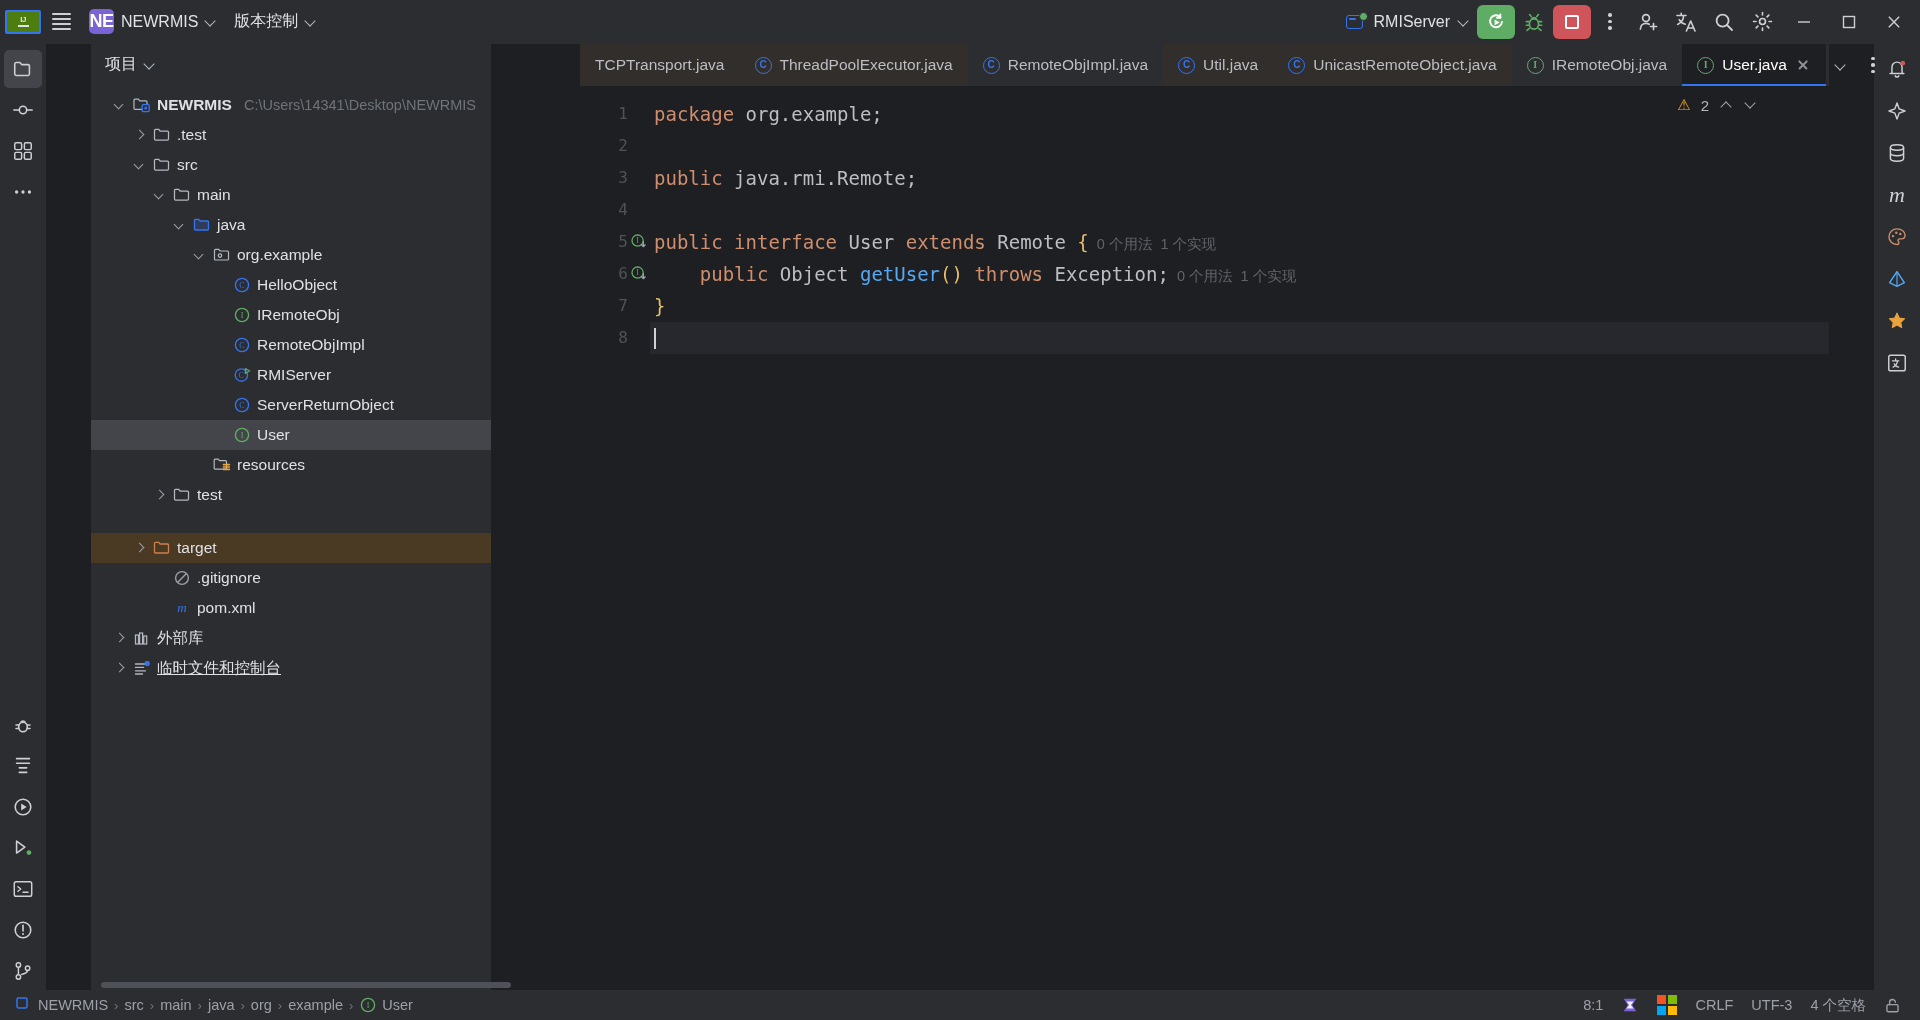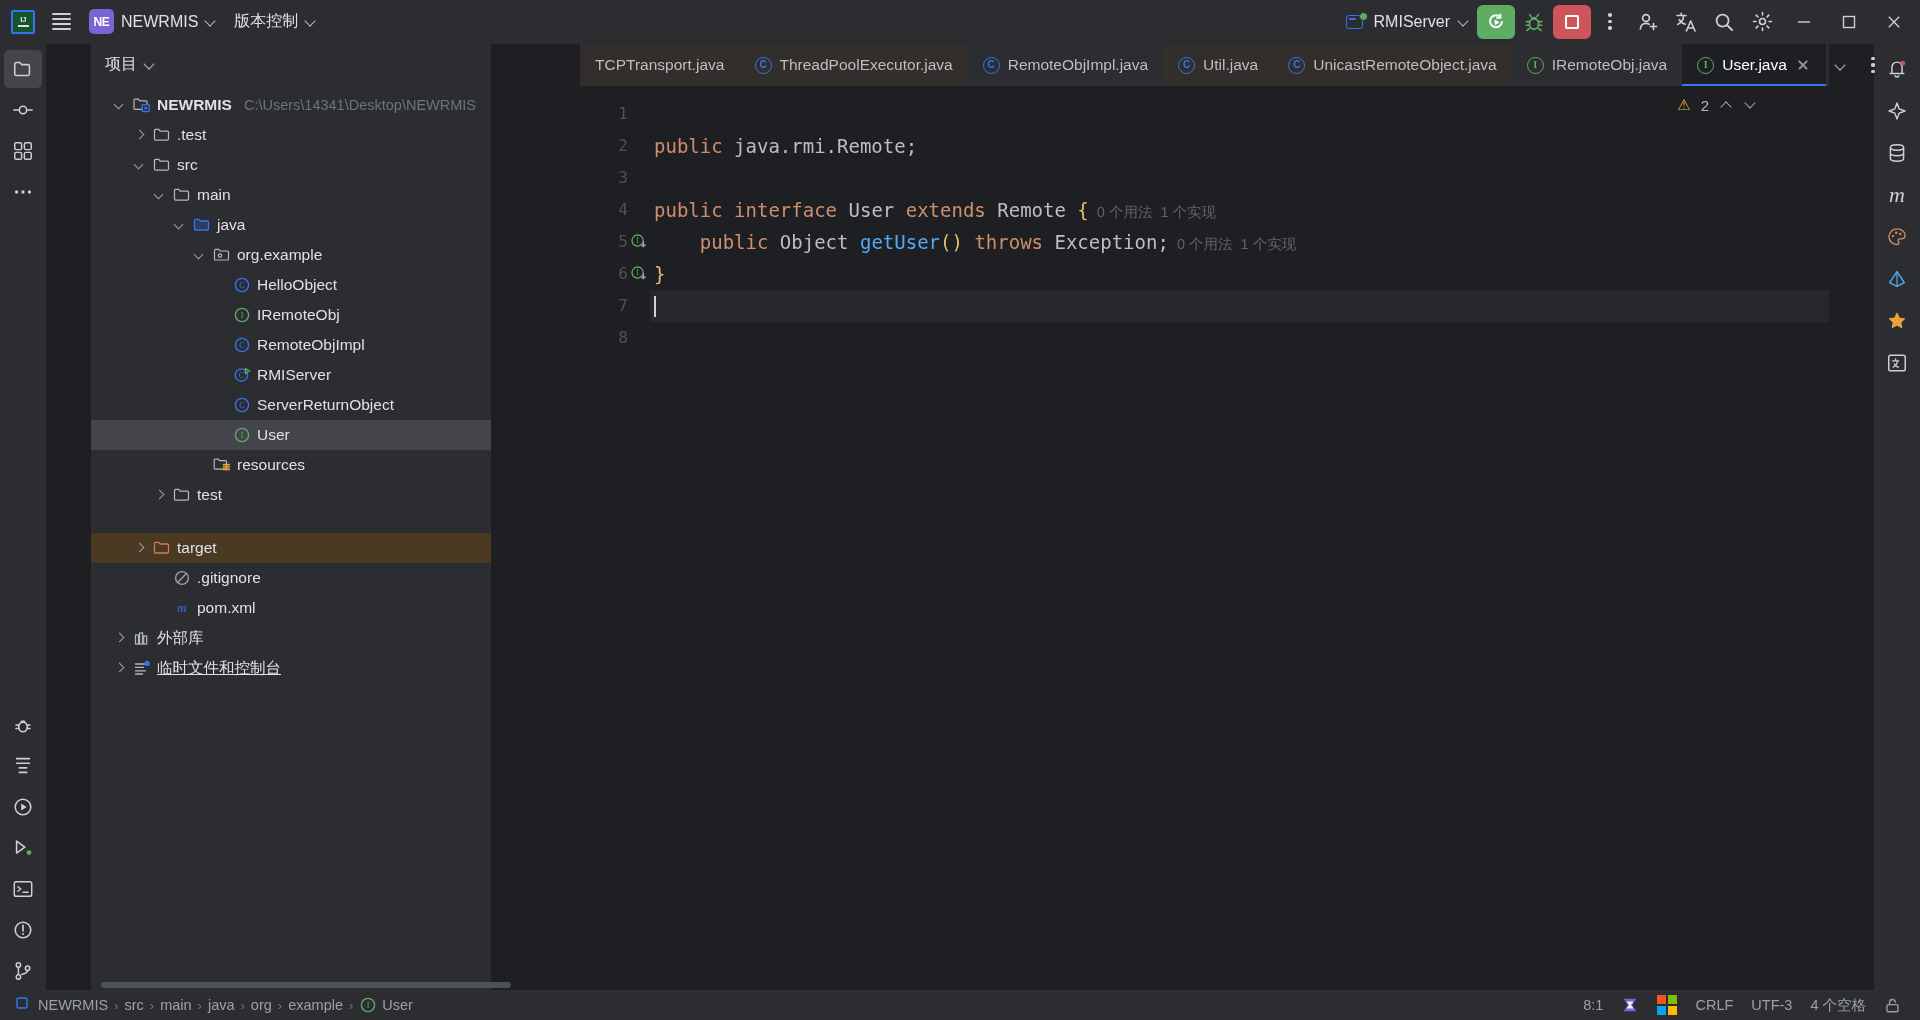--- a/index.html
+++ b/index.html
@@ -16,32 +16,32 @@
   .titlebar {
     height: 44px; min-height: 44px; background: #2b2d30;
     display: flex; align-items: center; padding: 0 4px;
     border-bottom: 1px solid #2b2d30;
   }
   .tb-btn {
     width: 38px; height: 38px; display: flex; align-items: center;
     justify-content: center; border-radius: 5px; cursor: pointer;
   }
   .ij-logo {
-    width: 24px; height: 24px; border: 2px solid #3574f0; border-radius: 2px;
-    background: #14532d; display: flex; align-items: center; justify-content: center;
+    width: 36px; height: 24px; border: 2px solid #3574f0; border-radius: 2px;
+    background: #4d7c0f; display: flex; align-items: center; justify-content: center;
     font-size: 9px; color: #dfe1e5; font-weight: bold; line-height: 1;
     flex-direction: column;
   }
   .ij-logo .ij-txt { font-size: 8px; letter-spacing: -0.5px; }
   .ij-logo .ij-bar { width: 11px; height: 2px; background: #dfe1e5; margin-top: 1px; }
   .hamburger { display: flex; flex-direction: column; gap: 3px; }
   .hamburger span { display: block; width: 19px; height: 2px; background: #ced0d6; border-radius: 1px; }
   .proj-badge {
     width: 25px; height: 25px; border-radius: 5px; background: #7a63d5;
-    color: #fff; font-size: 12px; font-weight: 700; display: flex;
+    color: #fff; font-size: 18px; font-weight: 700; display: flex;
     align-items: center; justify-content: center; letter-spacing: -0.4px;
   }
   .tb-item {
     display: flex; align-items: center; gap: 7px; height: 34px;
     padding: 0 9px; border-radius: 5px; cursor: pointer; font-size: 16px;
     color: #dfe1e5; white-space: nowrap;
   }
   .chev { width: 11px; height: 11px; position: relative; flex: 0 0 11px; }
   .chev:before {
     content: ""; position: absolute; left: 1px; top: 1px;
@@ -681,20 +681,21 @@
                 <svg width="18" height="18" viewBox="0 0 18 18">
                   <circle cx="7.6" cy="7.6" r="5.6" fill="none" stroke="#5fad65" stroke-width="1.3"></circle>
                   <text x="7.5" y="10.4" font-size="7.4" font-family="Liberation Serif, serif" fill="#5fad65" text-anchor="middle">I</text>
                   <path d="M13.4 8.6v5M11.6 11.8l1.8 1.9 1.8-1.9" fill="none" stroke="#9da0a8" stroke-width="1.25" stroke-linecap="round" stroke-linejoin="round"></path>
                 </svg>
               </span></div>
             <div class="gline">7</div>
             <div class="gline">8</div>
           </div>
         <div class="code" id="code">
+            <div class="cline"><span class="kw">package</span><span class="pl"> org.example;</span></div>
             <div class="cline"></div>
             <div class="cline"><span class="kw">public</span><span class="pl"> java.rmi.Remote;</span></div>
             <div class="cline"></div>
             <div class="cline"><span class="kw">public</span><span class="pl"> </span><span class="kw">interface</span><span class="pl"> </span><span class="cls">User</span><span class="pl"> </span><span class="kw">extends</span><span class="pl"> </span><span class="cls">Remote</span><span class="pl"> </span><span class="br">{</span><span class="hint">  0 个用法  1 个实现</span></div>
             <div class="cline"><span class="pl">    </span><span class="kw">public</span><span class="pl"> </span><span class="cls">Object</span><span class="pl"> </span><span class="mth">getUser</span><span class="br">()</span><span class="pl"> </span><span class="kw">throws</span><span class="pl"> </span><span class="cls">Exception</span><span class="pl">;</span><span class="hint">  0 个用法  1 个实现</span></div>
             <div class="cline"><span class="br">}</span></div>
             <div class="cline cursorline"><span class="caret"></span></div>
           </div>
 
         <div class="warn-badge">

